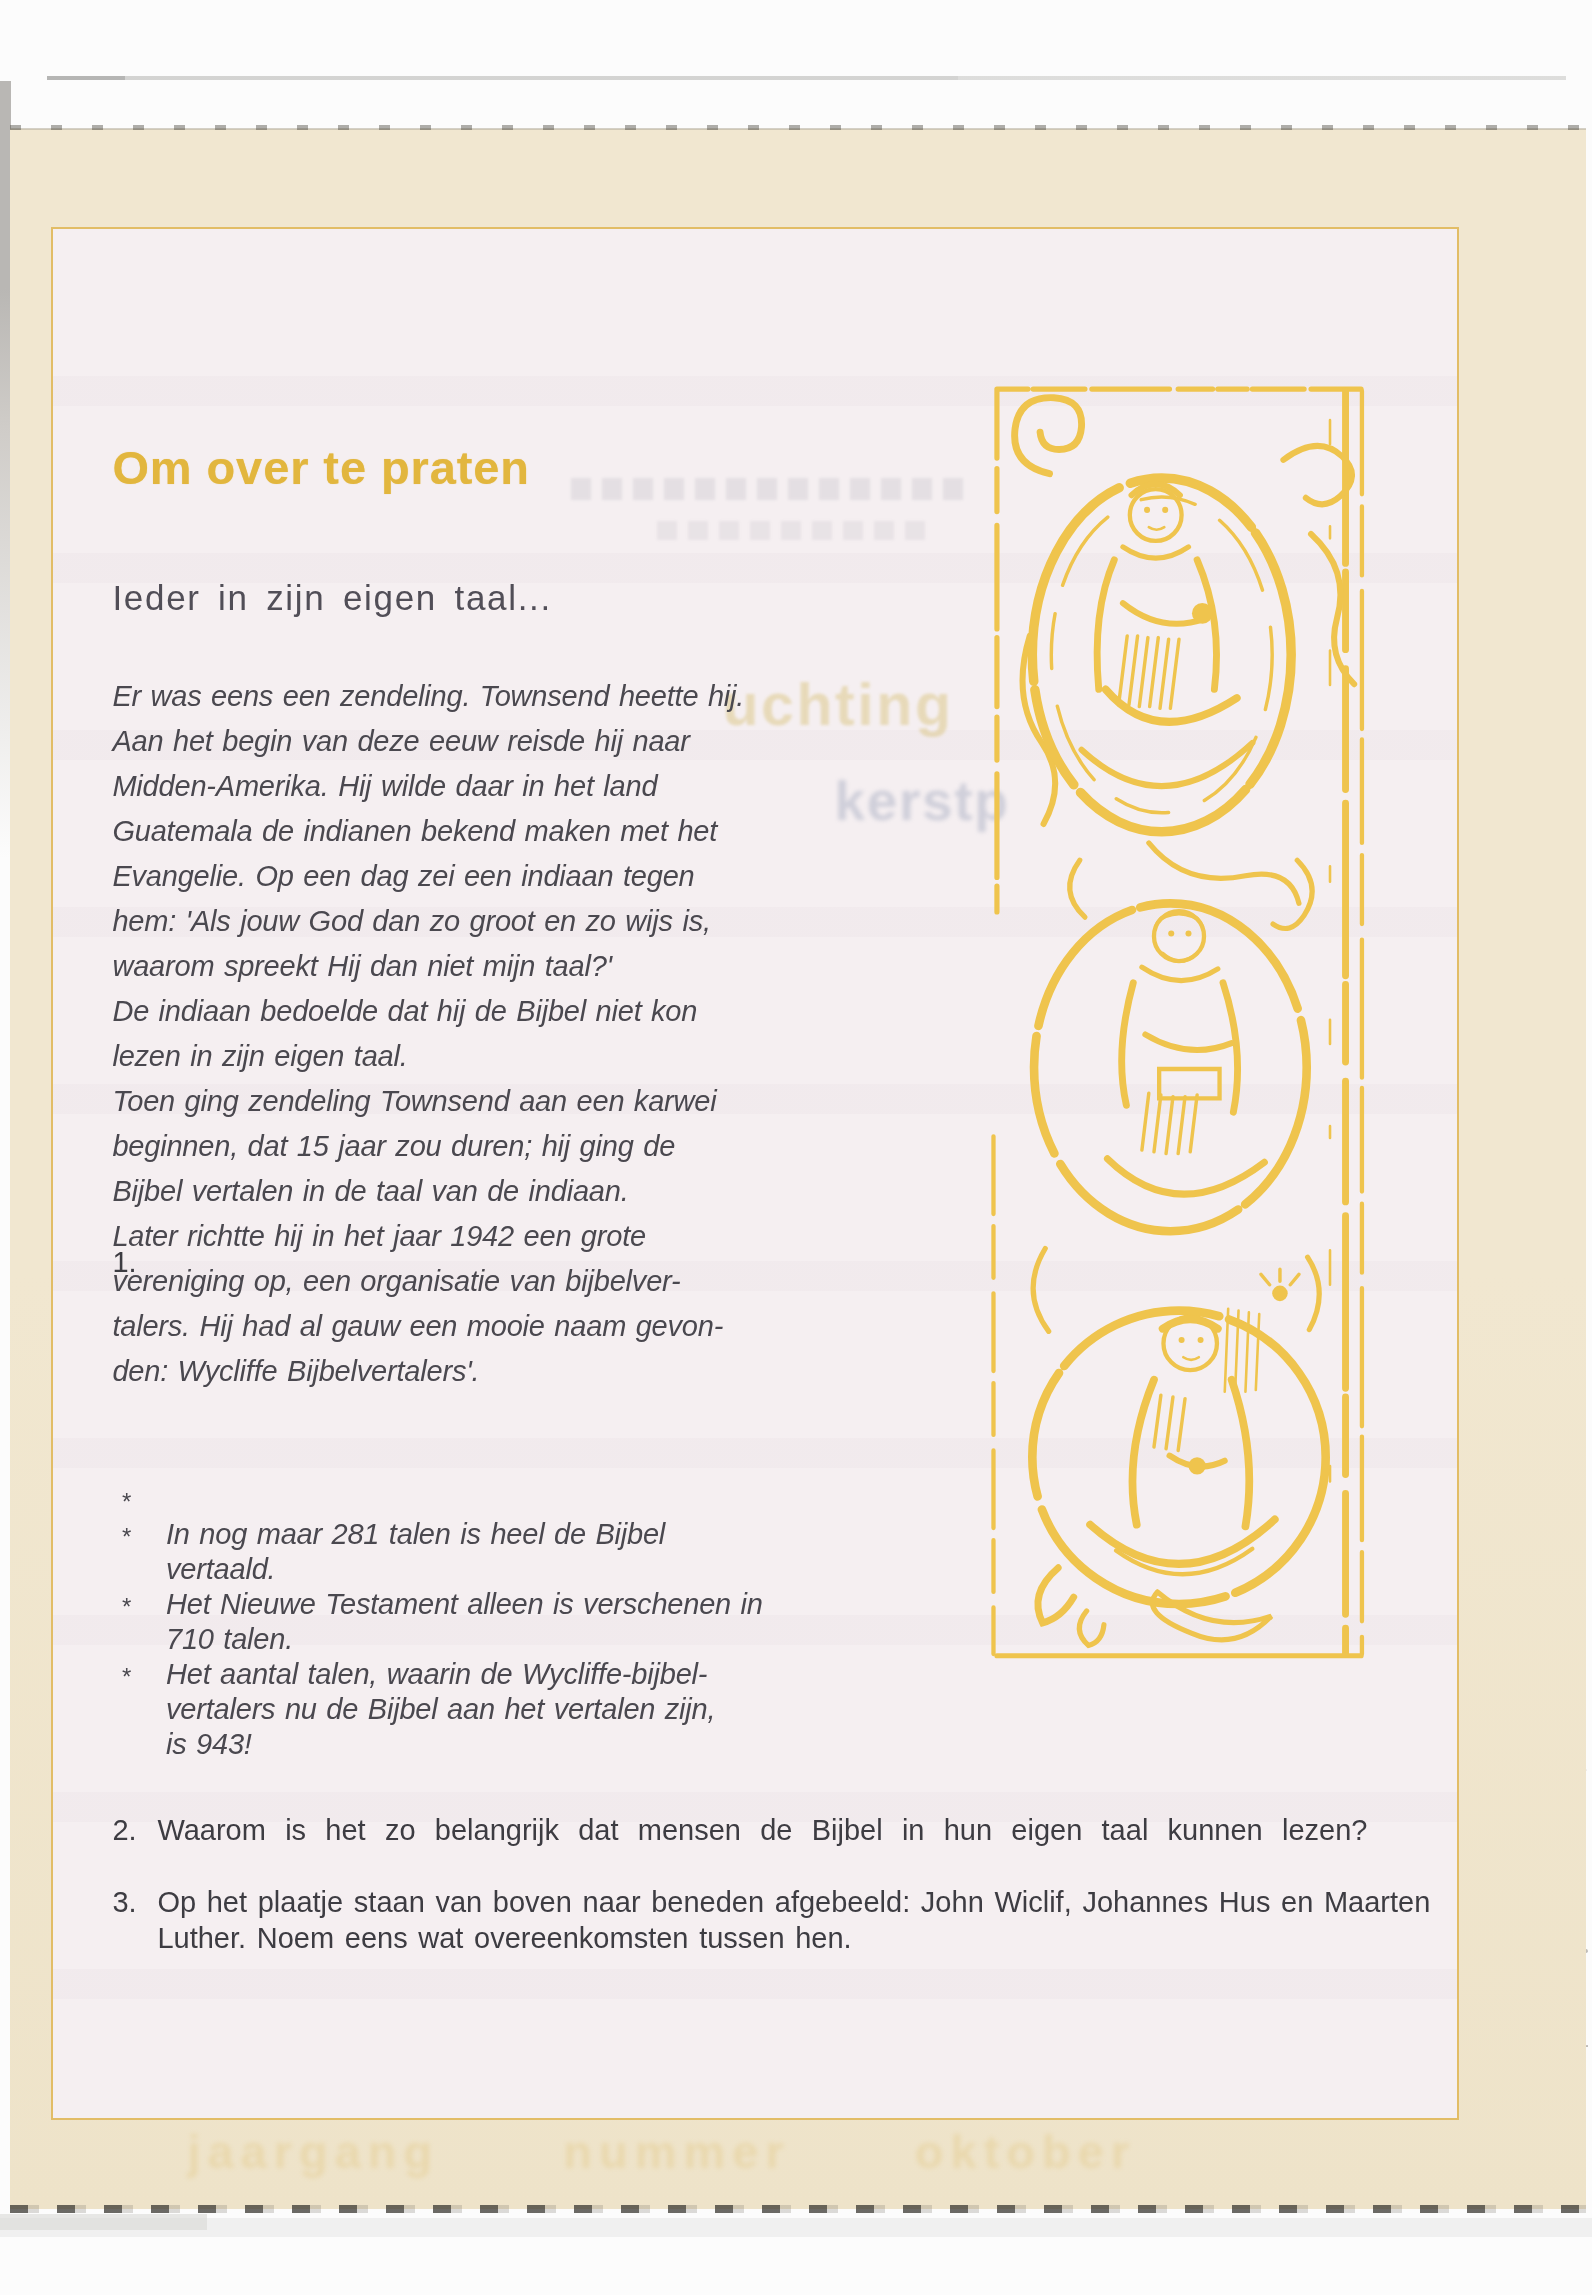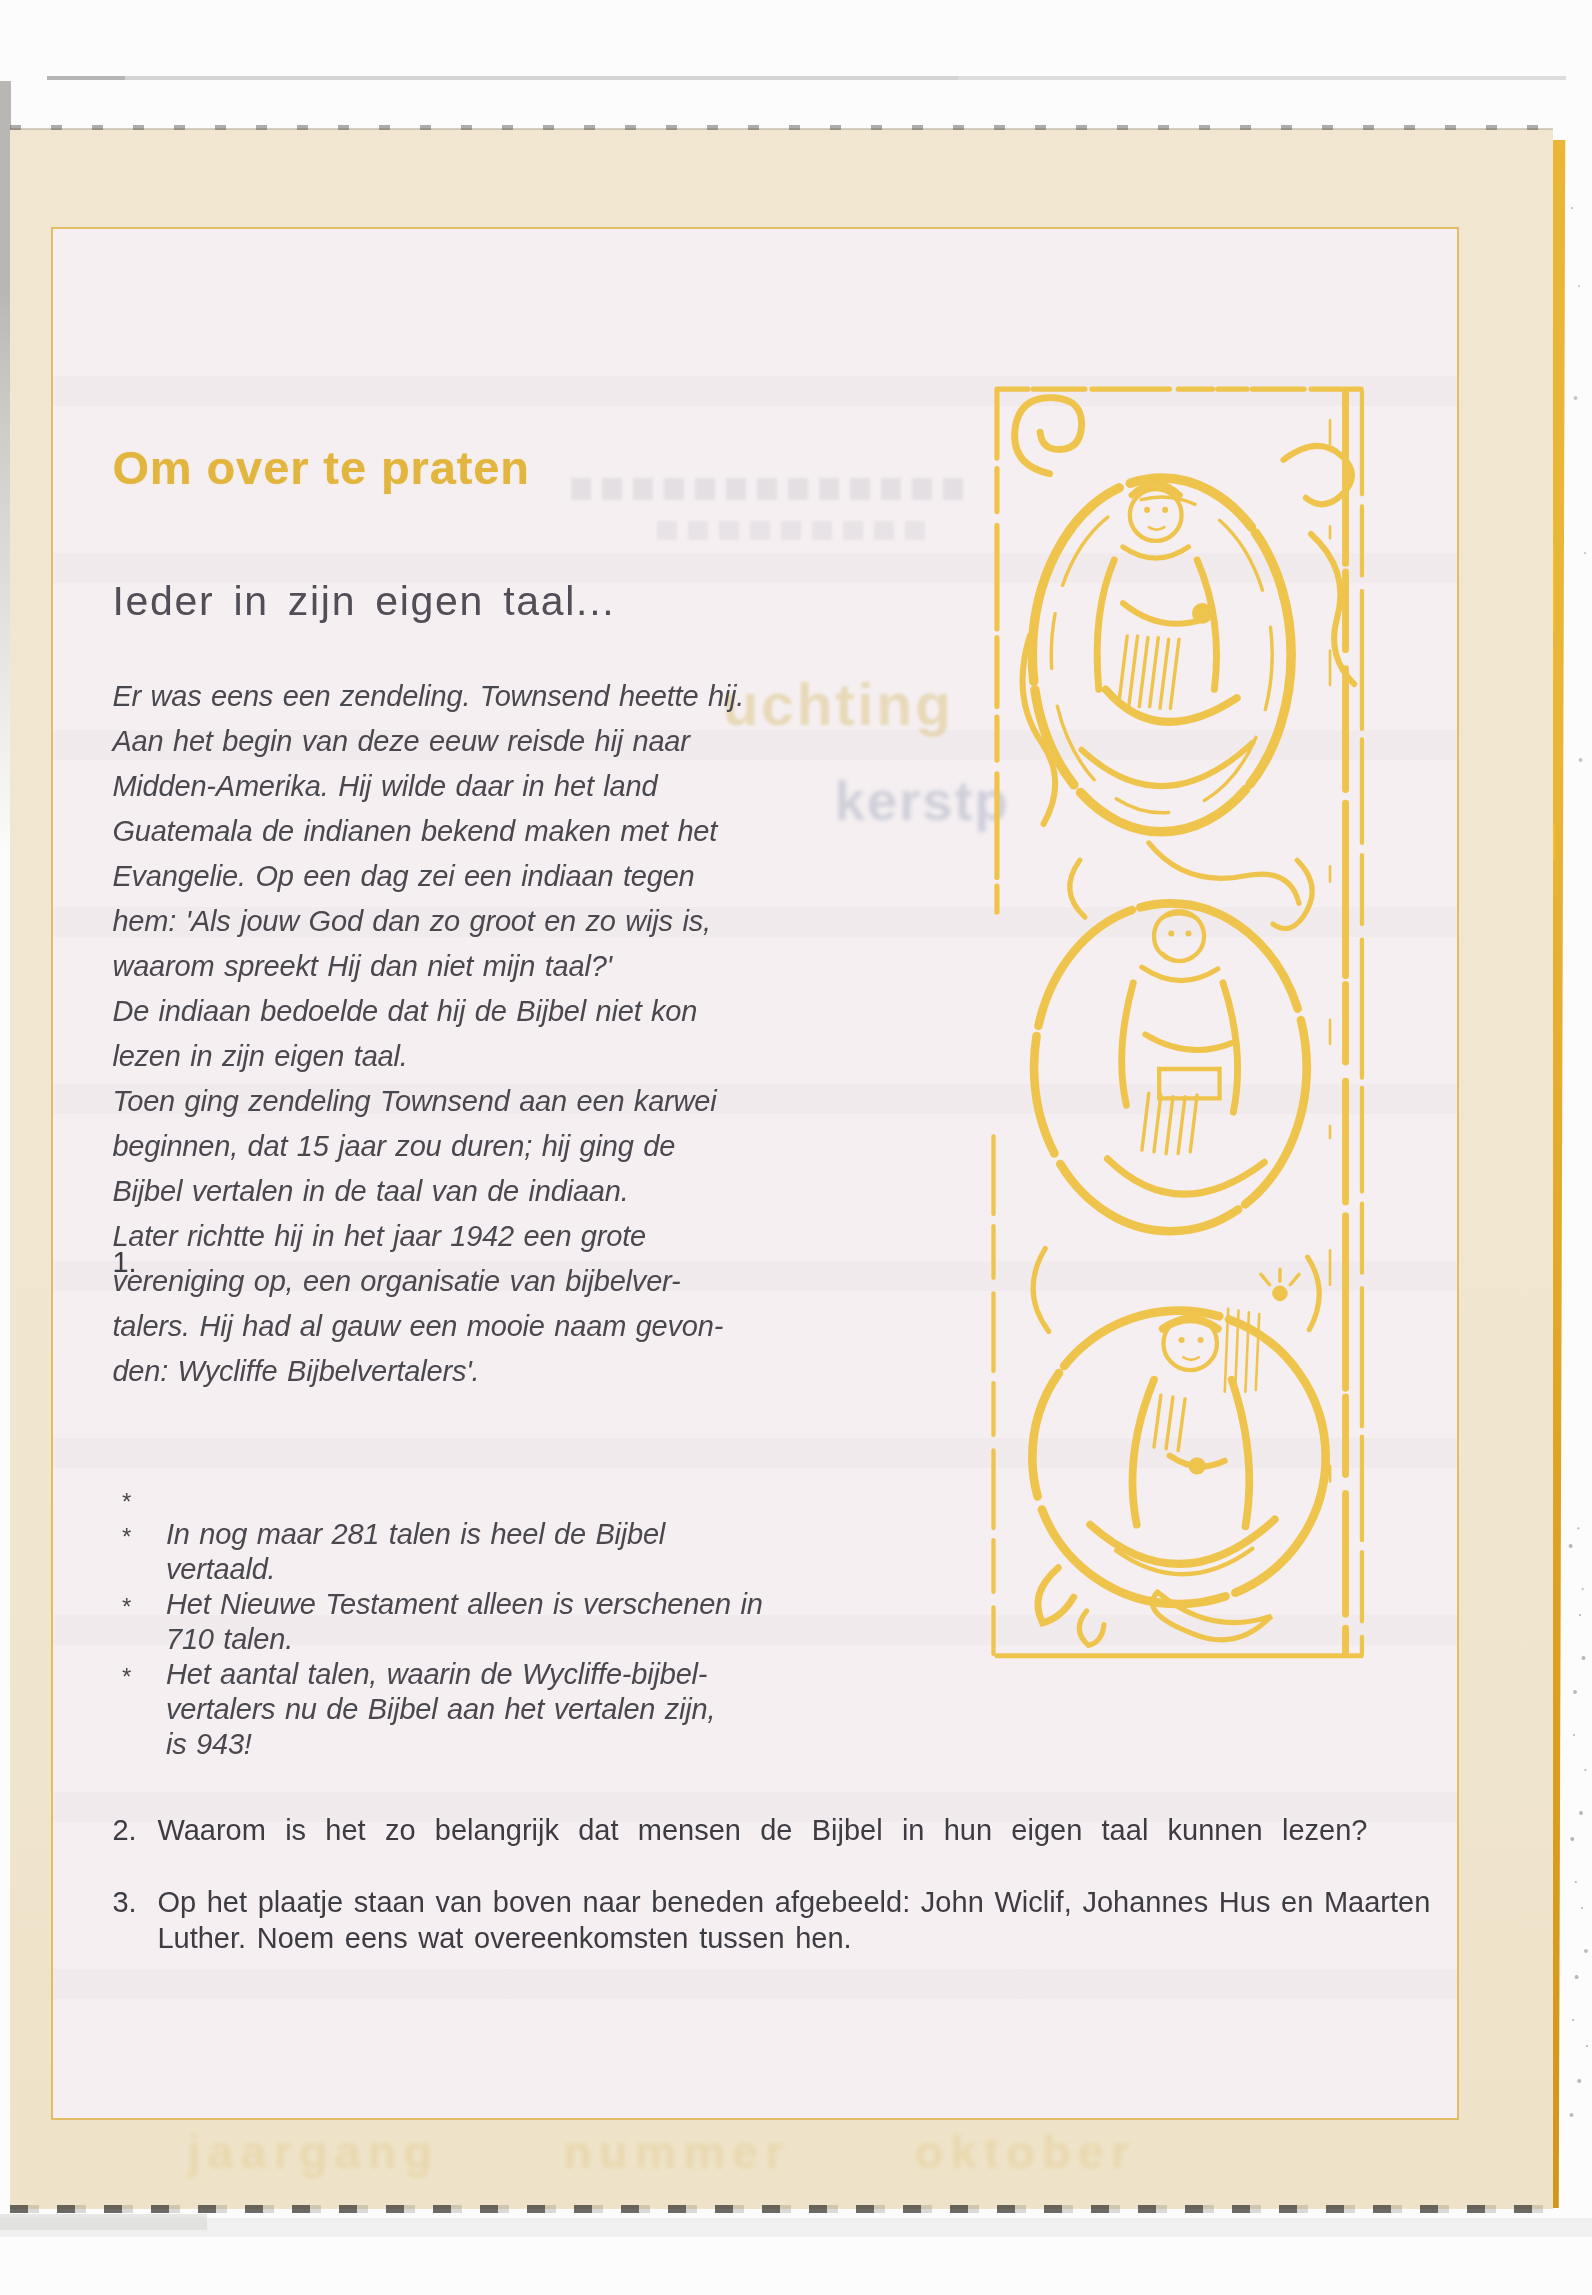--- a/index.html
+++ b/index.html
@@ -18,21 +18,21 @@
     box-shadow:2.6px 35px 0 0.9px #aeaba7,12px 104px 0 0 #aeaba7,7px 181px 0 0.9px #b5b2ae,17.3px 259px 0 0 #aeaba7,
     4.3px 328px 0 0.9px #aeaba7,14px 397px 0 0 #b5b2ae,8.6px 466px 0 0.9px #aeaba7,19px 535px 0 0 #aeaba7,
     3.5px 604px 0 0.9px #b5b2ae,10.4px 17.3px 0 0 #aeaba7,15.5px 147px 0 0.9px #aeaba7,6px 224px 0 0 #b5b2ae,
     13px 302px 0 0.9px #aeaba7,7.8px 371px 0 0 #aeaba7,18px 440px 0 0.9px #b5b2ae,5.2px 509px 0 0 #aeaba7,
     11.2px 570px 0 0.9px #aeaba7,14.7px 78px 0 0 #b5b2ae;opacity:.85;}
   .speckles-top{position:absolute;left:1571px;top:207px;width:1.7px;height:1.7px;border-radius:50%;background:#a9a6a2;
     box-shadow:7px 78px 0 0 #b2afab,3.5px 190px 0 0.9px #b2afab,13px 345px 0 0 #b2afab,8.6px 552px 0 0.9px #b2afab;opacity:.7;}
 
   
   .page{position:absolute;left:10.4px;top:129px;width:1543px;height:2080px;
-    background:linear-gradient(180deg,#f1e7d0 0 55%,#eee3c9 100%);}
+    background:linear-gradient(180deg,#f1e7d0 0 55%,#eee3c9 100%);padding-left:33px;}
   .page-top-edge{position:absolute;left:0;top:-4.3px;width:100%;height:5.2px;
     background:repeating-linear-gradient(90deg,rgba(75,72,64,.55) 0 11.2px,rgba(0,0,0,0) 11.2px 41px);opacity:.8;}
   .page-top-line{position:absolute;left:0;top:-0.9px;width:100%;height:1.7px;background:#b9b2a2;opacity:.6;}
   .page-bottom-edge{position:absolute;left:0;bottom:-3.5px;width:100%;height:7.8px;
     background:repeating-linear-gradient(90deg,rgba(58,56,50,.75) 0 18px,rgba(120,115,105,.25) 18px 29px,rgba(0,0,0,0) 29px 47px);}
   
   .gold-edge{position:absolute;left:1546px;top:140px;width:15.5px;height:2068px;
     background:linear-gradient(180deg,#e9b637 0 30%,#dda122 70%,#d1961c 100%);transform:skewX(-0.18deg);}
   .gold-tab{position:absolute;background:#f0bd2f;}
   .tab1{left:1533px;top:518px;width:21px;height:19px;}
@@ -42,21 +42,21 @@
 
   
   .inner{position:absolute;left:41px;top:98px;width:1408px;height:1893px;
     background:#f5eff1;border:2.6px solid #e2bd66;box-sizing:border-box;}
   .scanbands{position:absolute;inset:0;pointer-events:none;
     background:repeating-linear-gradient(180deg,rgba(0,0,0,0) 0 147px,rgba(198,180,192,.08) 147px 177px);}
 
   
   .title{position:absolute;left:59px;top:211px;font-size:47px;font-weight:700;color:#e2b63e;
     letter-spacing:0.9px;text-shadow:0 0 0.9px rgba(226,182,62,.6);white-space:nowrap;}
-  .subtitle{position:absolute;left:59px;top:349px;font-size:41px;color:#514e57;
+  .subtitle{position:absolute;left:59px;top:349px;font-size:35px;color:#514e57;
     letter-spacing:1.7px;word-spacing:6px;white-space:nowrap;}
   .story{position:absolute;left:59px;top:425px;width:759px;font-size:29px;font-style:italic;
     color:#4a484f;line-height:45px;white-space:pre-line;letter-spacing:-0.2px;word-spacing:1.7px;margin-top:20px;}
   .para2{position:absolute;left:59px;top:1112px;width:777px;font-size:29px;font-style:italic;
     color:#4a484f;line-height:35px;white-space:pre-line;letter-spacing:-0.2px;word-spacing:1.7px;}
   .question{position:absolute;display:flex;color:#3d3c42;font-size:29px;line-height:36px;}
   .q-number{flex:0 0 45px;}
   .q-text{white-space:pre-line;}
   .q1{left:59px;top:1015px;width:777px;word-spacing:2.6px;}
   .q2{left:59px;top:1583px;width:1320px;word-spacing:11.2px;}

